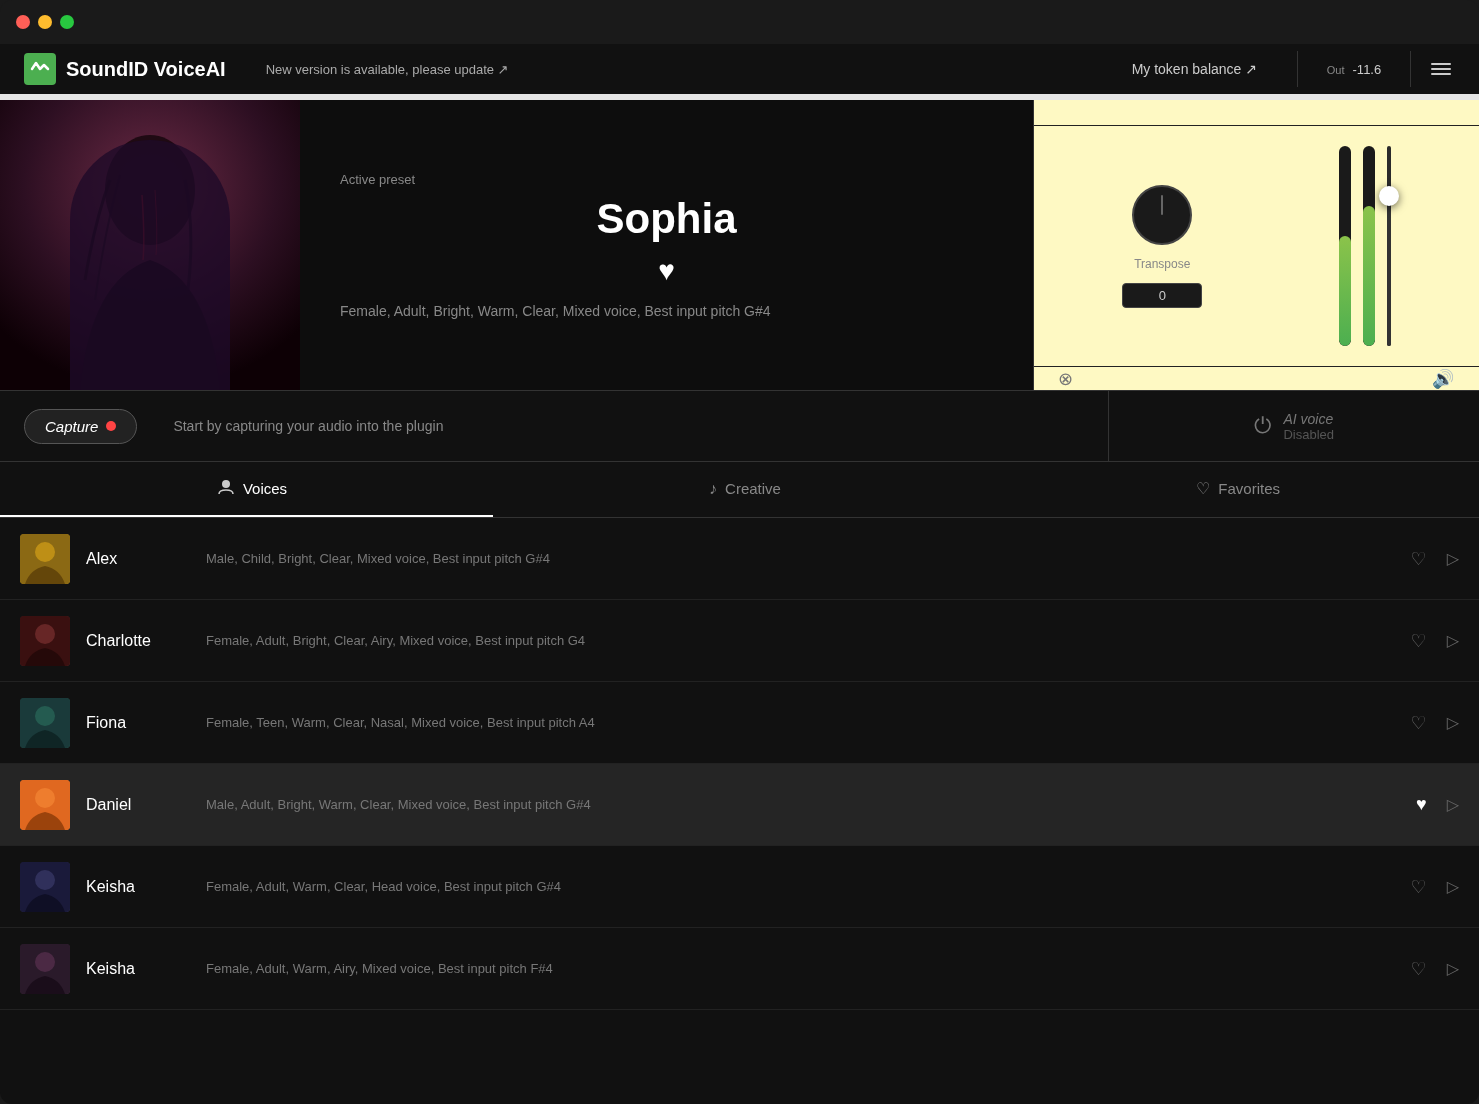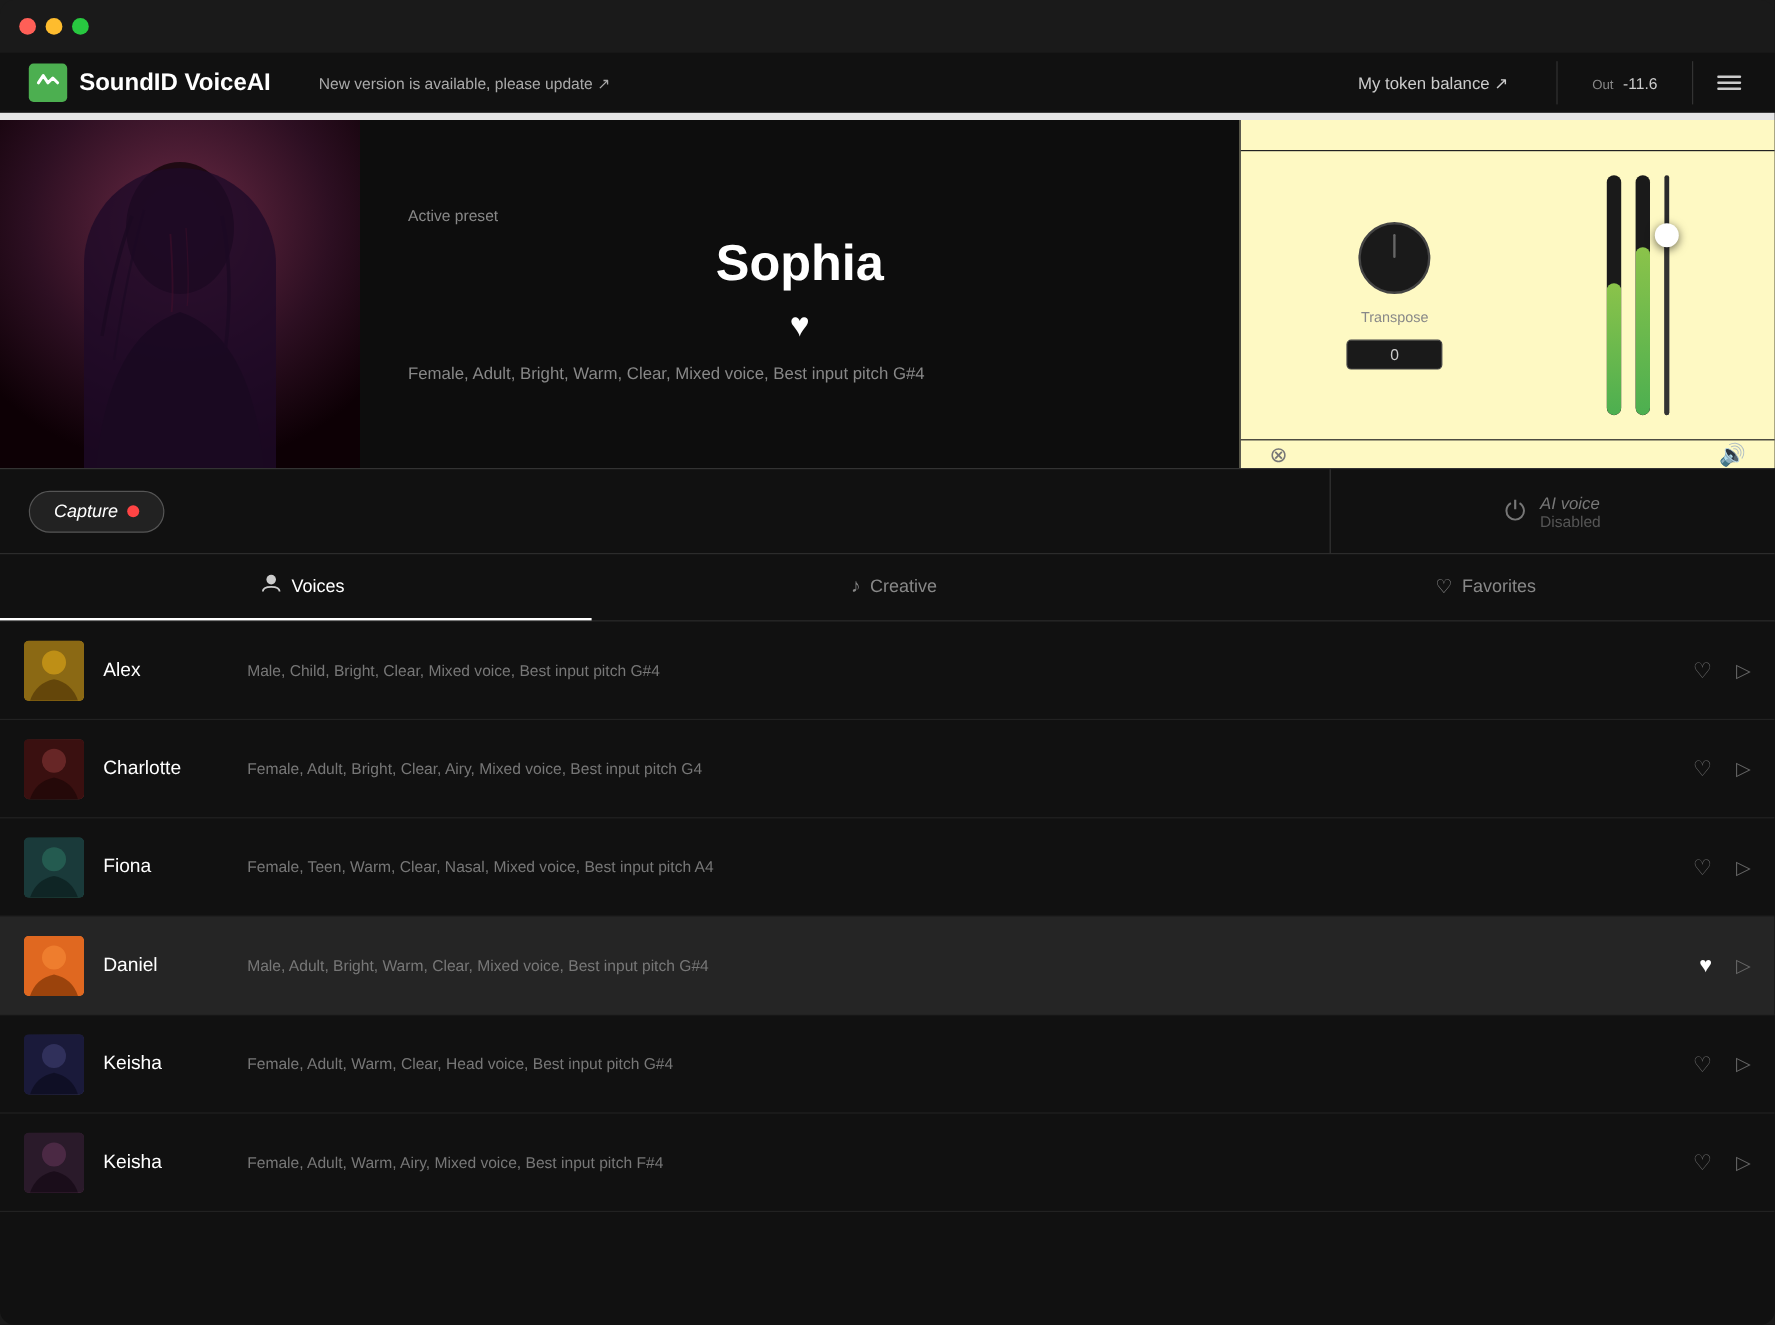--- a/index.html
+++ b/index.html
@@ -524,20 +524,21 @@
       </div>
     </div>
   </div>
 
   <div style="display:flex; align-items:center; height:72px; background:#111; border-top:1px solid #333; border-bottom:1px solid #333;">
     <div style="flex:1; display:flex; align-items:center; padding:0 24px; gap:16px;">
       <button class="capture-btn">
         <span>Capture</span>
         <div class="capture-dot"></div>
       </button>
+      <span class="capture-text">Start by capturing your audio into the plugin</span>
     </div>
     <div style="width:371px; border-left:1px solid #333; height:100%; display:flex; align-items:center; justify-content:center; gap:12px;">
       <button class="icon-btn" style="font-size:22px;">⏻</button>
       <div>
         <div style="font-size:14px; color:#777;font-style:italic;">AI voice</div>
         <div style="font-size:13px; color:#555;">Disabled</div>
       </div>
     </div>
   </div>
 

